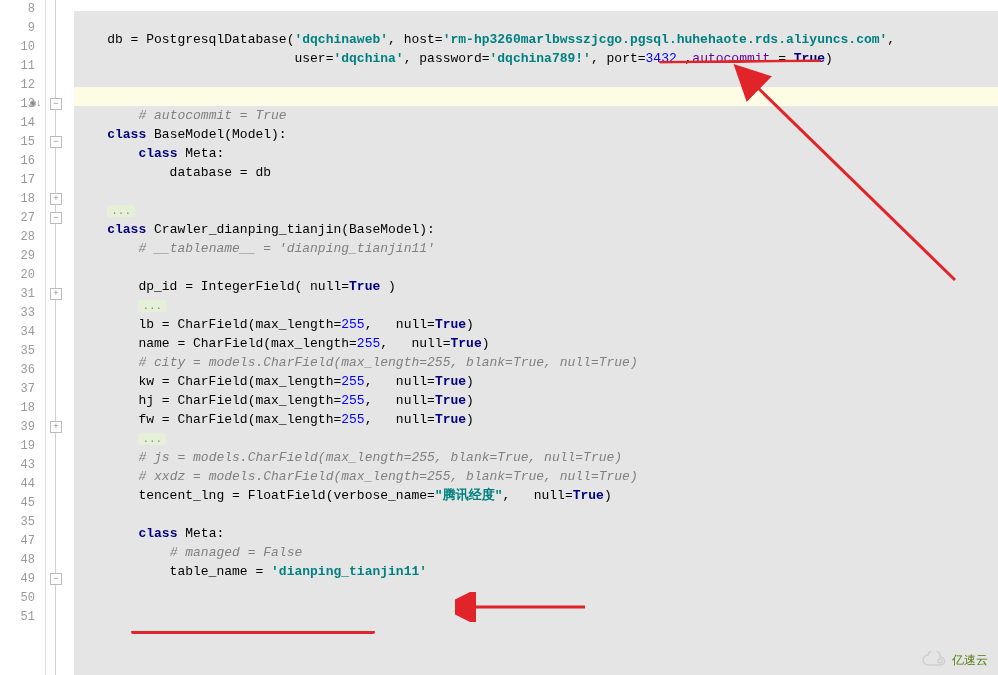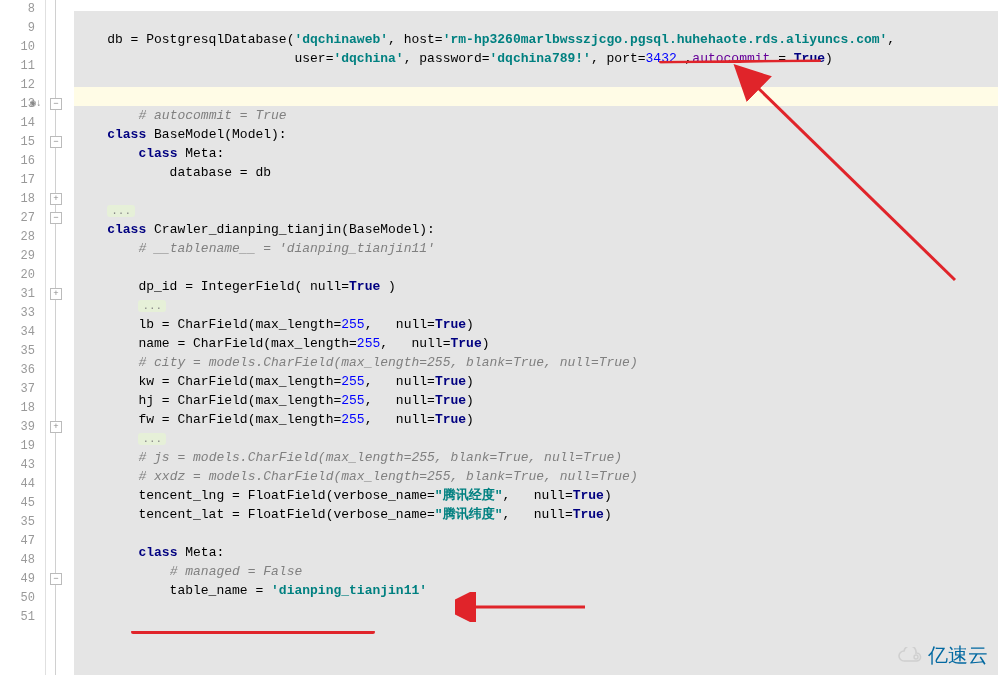--- a/index.html
+++ b/index.html
@@ -91,22 +91,22 @@
     position: absolute;
     height: 4px;
     border-bottom: 3px solid #e0242a;
     border-radius: 2px;
   }
   .arrow-svg { position: absolute; pointer-events: none; }
   .watermark {
     position: absolute;
     right: 10px;
     bottom: 6px;
-    color: #0369a1;
-    font-size: 20px;
+    color: #4d7c0f;
+    font-size: 12px;
     font-family: "Microsoft YaHei", sans-serif;
     display: flex;
     align-items: center;
     gap: 4px;
   }
   .watermark svg { opacity: 0.5; }
 </style>
 </head>
 <body>
 
@@ -179,21 +179,20 @@
       <div class="line code-line">        lb = CharField(max_length=<span class="num">255</span>,   null=<span class="bool">True</span>)</div>
       <div class="line code-line">        name = CharField(max_length=<span class="num">255</span>,   null=<span class="bool">True</span>)</div>
       <div class="line code-line">        <span class="comment"># city = models.CharField(max_length=255, blank=True, null=True)</span></div>
       <div class="line code-line">        kw = CharField(max_length=<span class="num">255</span>,   null=<span class="bool">True</span>)</div>
       <div class="line code-line">        hj = CharField(max_length=<span class="num">255</span>,   null=<span class="bool">True</span>)</div>
       <div class="line code-line">        fw = CharField(max_length=<span class="num">255</span>,   null=<span class="bool">True</span>)</div>
       <div class="line code-line">        <span class="fold-pill">...</span></div>
       <div class="line code-line">        <span class="comment"># js = models.CharField(max_length=255, blank=True, null=True)</span></div>
       <div class="line code-line">        <span class="comment"># xxdz = models.CharField(max_length=255, blank=True, null=True)</span></div>
       <div class="line code-line">        tencent_lng = FloatField(verbose_name=<span class="str">"</span><span class="chinese">腾讯经度</span><span class="str">"</span>,   null=<span class="bool">True</span>)</div>
-      <div class="line code-line">        tencent_lat = FloatField(verbose_name=<span class="str">"</span><span class="chinese">腾讯纬度</span><span class="str">"</span>,   null=<span class="bool">True</span>)</div>
       <div class="line code-line"></div>
       <div class="line code-line">        <span class="kw">class</span> Meta:</div>
       <div class="line code-line">            <span class="comment"># managed = False</span></div>
       <div class="line code-line">            table_name = <span class="str">'dianping_tianjin11'</span></div>
       <div class="line code-line"></div>
       <div class="line code-line"></div>
     </div>
 </div>
 
 <div class="underline-red" style="top:59px;left:659px;width:162px;transform:rotate(-0.5deg)"></div>

